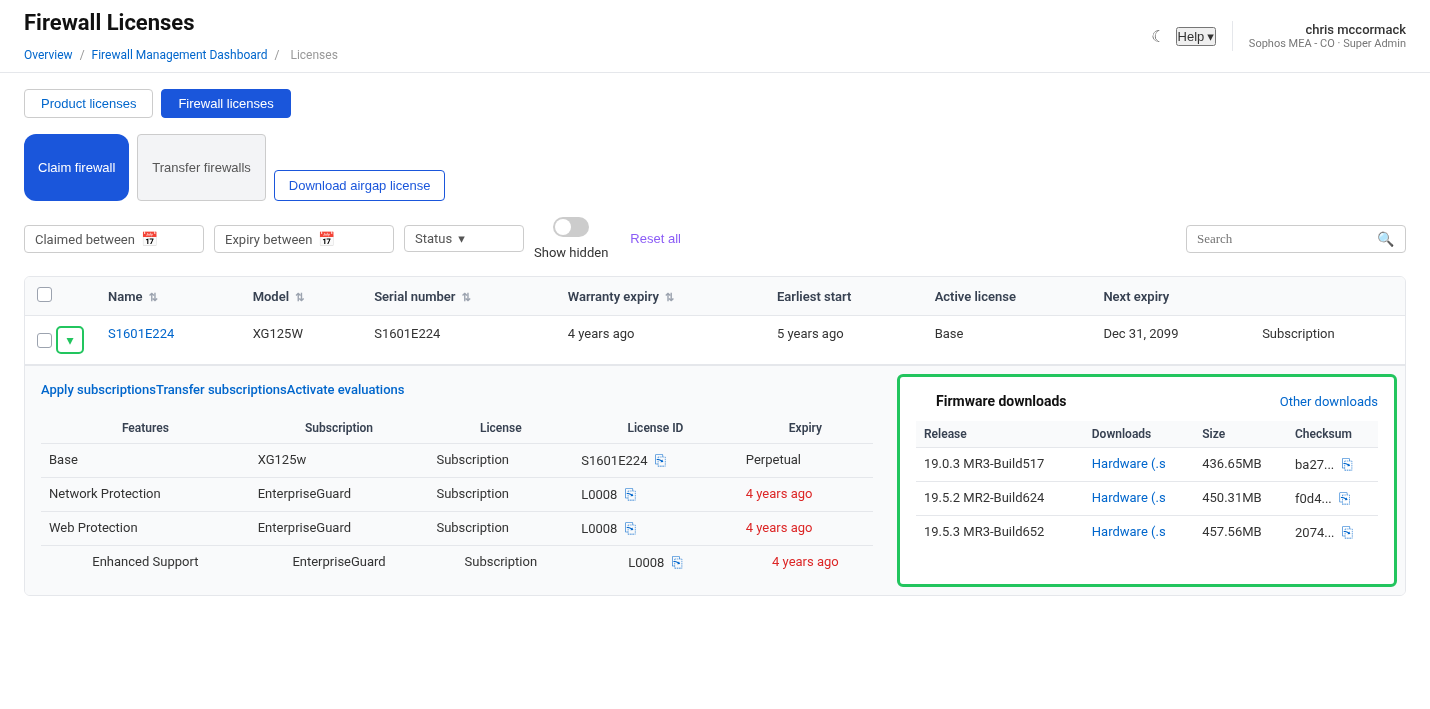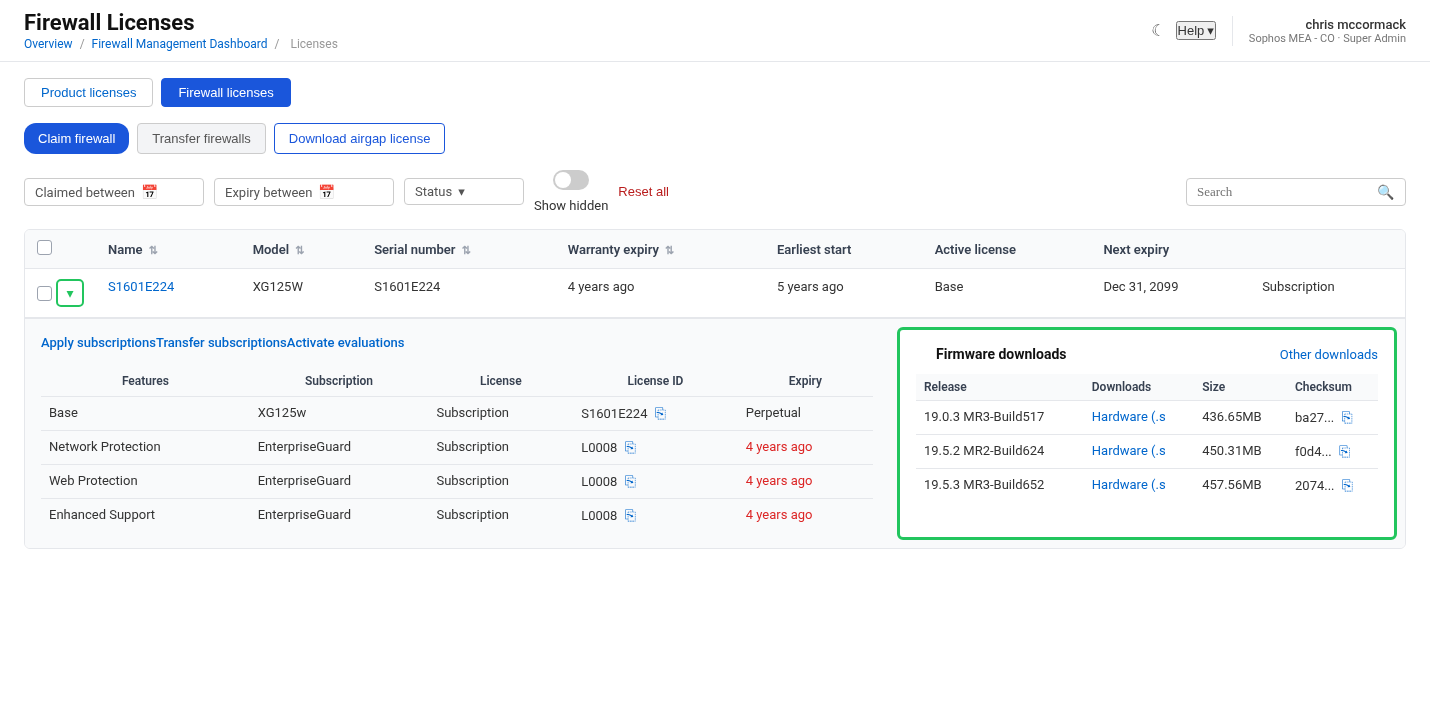--- a/index.html
+++ b/index.html
@@ -5,21 +5,21 @@
     * { box-sizing: border-box; margin: 0; padding: 0; }
     body { font-family: -apple-system, BlinkMacSystemFont, 'Segoe UI', Roboto, sans-serif; font-size: 13px; color: #333; background: #fff; }
 
     
     .top-header {
       display: flex; justify-content: space-between; align-items: center;
       padding: 10px 24px; border-bottom: 1px solid #e5e7eb;
     }
     .page-title-section {}
     .page-title { font-size: 22px; font-weight: 700; color: #111; }
-    .breadcrumb { font-size: 12px; color: #666; margin-top: 2px; }
+    .breadcrumb { font-size: 12px; color: #666; margin-top: 13px; }
     .breadcrumb a { color: #0066cc; text-decoration: none; }
     .breadcrumb span { margin: 0 4px; color: #999; }
 
     .header-right { display: flex; align-items: center; gap: 16px; }
     .header-icons { display: flex; align-items: center; gap: 10px; }
     .moon-icon { font-size: 16px; color: #555; cursor: pointer; }
     .help-btn { font-size: 13px; color: #333; cursor: pointer; display: flex; align-items: center; gap: 3px; }
     .user-info { text-align: right; }
     .user-name { font-size: 13px; color: #333; font-weight: 500; }
     .user-org { font-size: 11px; color: #777; }
@@ -42,42 +42,42 @@
     .btn-primary {
       padding: 7px 14px; border-radius: 12px; border: none;
       background: #1a56db; color: #fff; cursor: pointer; font-size: 13px; font-weight: 500;
     }
     .btn-secondary {
       padding: 7px 14px; border-radius: 4px; border: 1px solid #ccc;
       background: #f3f4f6; color: #555; cursor: pointer; font-size: 13px; font-weight: 500;
     }
     .btn-outline {
       padding: 7px 14px; border-radius: 4px; border: 1px solid #1a56db;
-      background: #fff; color: #1a56db; cursor: pointer; font-size: 13px; font-weight: 500;
+      background: #fff; color: #1a56db; cursor: pointer; font-size: 13px; font-weight: 500; margin-top: 36px;
     }
 
     
     .filter-row {
       display: flex; align-items: center; gap: 10px; margin-bottom: 16px;
     }
     .filter-input {
       display: flex; align-items: flex-end; border: 1px solid #ccc; border-radius: 4px;
       padding: 5px 10px; background: #fff; gap: 6px; color: #555; font-size: 13px;
       cursor: pointer; min-width: 180px;
     }
     .filter-input .cal-icon { color: #888; font-size: 14px; }
     .status-select {
       display: flex; align-items: flex-start; border: 1px solid #ccc; border-radius: 4px;
       padding: 5px 10px; background: #fff; gap: 6px; color: #555; font-size: 13px;
       cursor: pointer; min-width: 120px;
     }
     .toggle-wrapper { display: flex; align-items: center; gap: 8px; flex-direction: column; }
     .toggle { width: 36px; height: 20px; border-radius: 10px; background: #ccc; position: relative; cursor: pointer; }
     .toggle-knob { width: 16px; height: 16px; border-radius: 50%; background: #fff; position: absolute; top: 2px; left: 2px; transition: left 0.2s; }
-    .reset-btn { color: #b91c1c; background: none; border: none; cursor: pointer; font-size: 13px; font-weight: 500; }
+    .reset-btn { color: #8b5cf6; background: none; border: none; cursor: pointer; font-size: 13px; font-weight: 500; margin-left: 12px; }
     .search-box {
       margin-left: auto; display: flex; align-items: center;
       border: 1px solid #ccc; border-radius: 4px; padding: 5px 10px;
       gap: 6px; background: #fff; min-width: 220px;
     }
     .search-box input { border: none; outline: none; font-size: 13px; color: #555; width: 100%; background: transparent; font-family: Liberation Serif, serif; }
     .search-icon { color: #888; font-size: 14px; }
 
     
     .table-wrapper { border: 1px solid #e5e7eb; border-radius: 6px; overflow: hidden; }
@@ -106,21 +106,21 @@
       background: #fff; margin: 8px;
     }
 
     .expand-action-row { display: flex; margin-bottom: 16px; }
     .expand-action-row a { color: #0066cc; text-decoration: none; font-size: 13px; font-weight: 500; }
 
     .sub-table { width: 100%; border-collapse: collapse; }
     .sub-table thead tr { background: transparent; }
     .sub-table thead th { padding: 8px 8px; font-weight: 600; font-size: 12px; color: #374151; border-bottom: 1px solid #e5e7eb; text-align: center; }
     .sub-table tbody td { padding: 8px 8px; font-size: 13px; border-bottom: 1px solid #e5e7eb; }
-    .sub-table tbody tr:last-child td { border-bottom: none; }
+    .sub-table tbody tr:last-child td { border-bottom: none; text-align: center; }
 
     .copy-icon { color: #0066cc; font-size: 14px; cursor: pointer; margin-left: 4px; }
     .expiry-red { color: #dc2626; }
 
     
     .fw-downloads-header { display: flex; justify-content: space-between; align-items: center; margin-bottom: 12px; }
     .fw-downloads-title { font-size: 14px; font-weight: 700; color: #111; padding-left: 20px; }
     .other-downloads-link { color: #0066cc; font-size: 13px; text-decoration: none; }
 
     .dl-table { width: 100%; border-collapse: collapse; }

